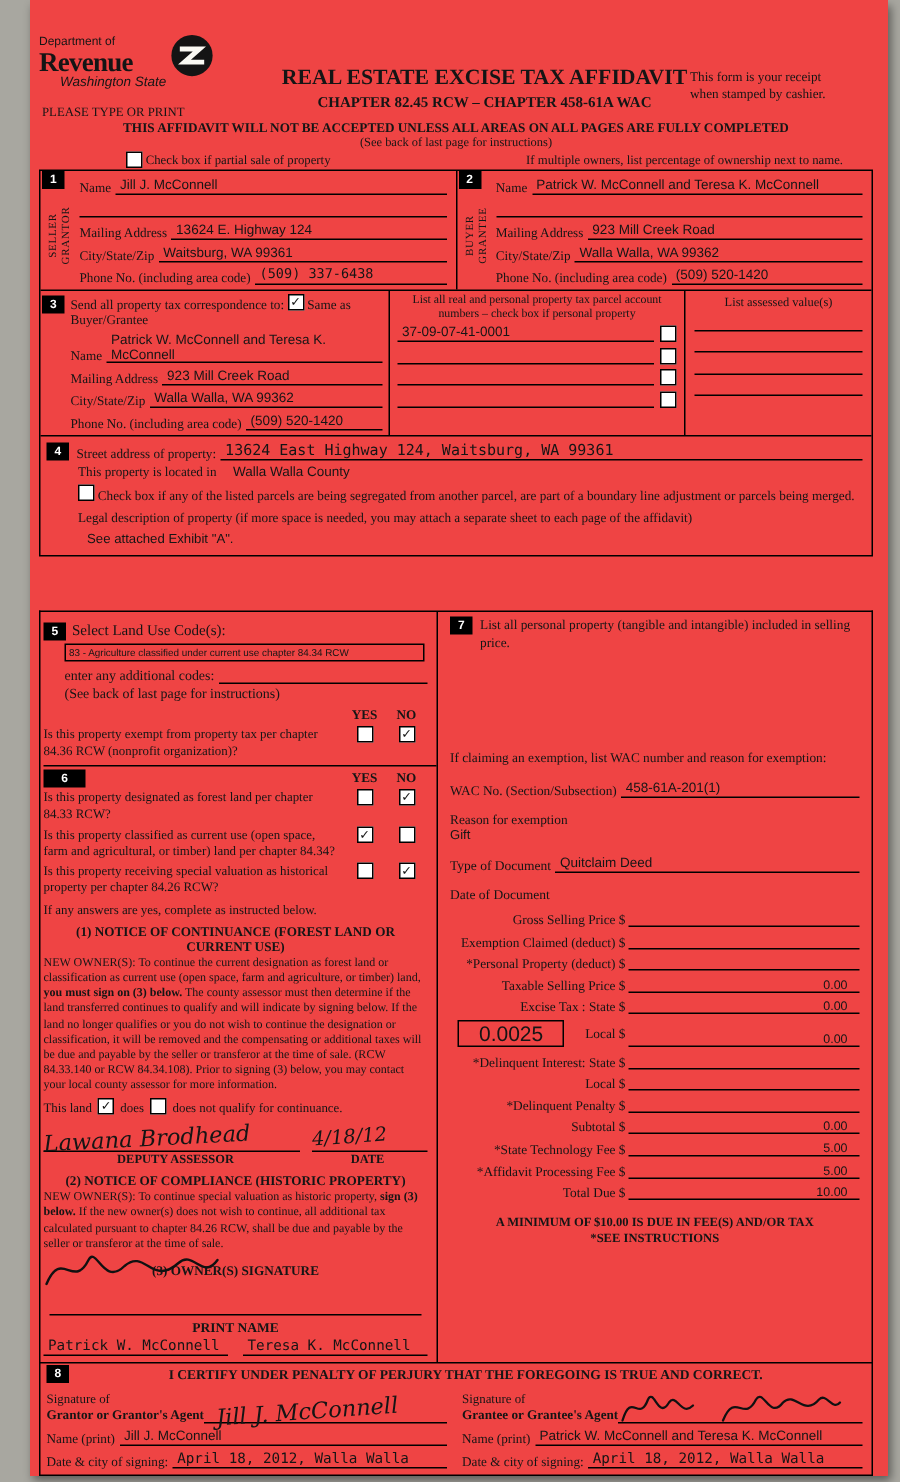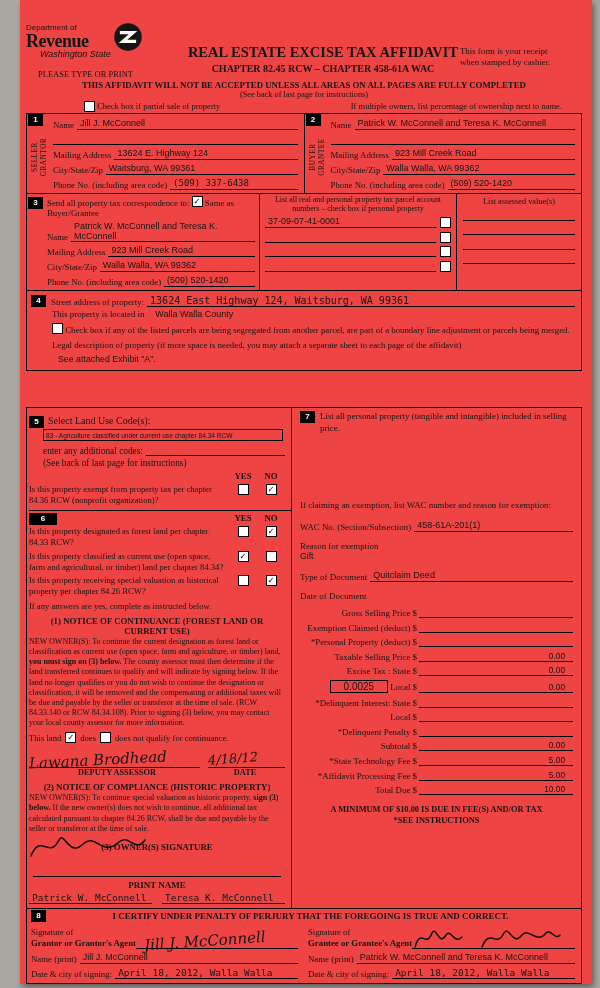--- a/index.html
+++ b/index.html
@@ -15,21 +15,21 @@
   .content{padding:24px 10px 0 6px;}
   
   .hdr{display:flex;}
   .hdr-left{width:160px;}
   .logo{display:flex;align-items:flex-start;}
   .logo-txt{line-height:1;}
   .logo-dept{font-size:8px;font-family:"Liberation Sans",sans-serif;}
   .logo-name{font-size:18px;font-weight:bold;letter-spacing:-0.5px;}
   .logo-state{font-size:9px;font-style:italic;font-family:"Liberation Sans",sans-serif;margin-left:14px;}
   .logo-mark{width:30px;height:30px;margin-left:2px;margin-top:-2px;}
-  .type-print{font-size:8.5px;margin-top:10px;margin-left:12px;}
+  .type-print{font-size:8.5px;margin-top:10px;margin-left:2px;}
   .hdr-center{flex:1;text-align:center;padding-top:20px;}
   .hdr-title{font-size:14.5px;font-weight:bold;}
   .hdr-sub{font-size:10px;font-weight:bold;margin-top:2px;}
   .hdr-right{width:122px;font-size:8.8px;padding-top:22px;line-height:1.3;}
   .warning{text-align:center;font-size:8.8px;font-weight:bold;margin-top:1px;}
   .seeback{text-align:center;font-size:8.3px;}
   .partial-row{display:flex;font-size:8.5px;margin:2px 0 1px 58px;}
   .partial-right{margin-left:auto;margin-right:20px;}
   
   .chip{display:inline-block;background:#000;color:#fff;min-width:15px;height:12px;
@@ -112,21 +112,21 @@
   .exempt-prompt{font-size:8.9px;margin-top:66px;}
   .wac-row{display:flex;align-items:flex-end;font-size:8.9px;margin-top:10px;}
   .reason-label{font-size:8.9px;margin-top:9px;}
   .reason-value{font-size:8.7px;font-family:"Liberation Sans",sans-serif;}
   .doc-row{display:flex;align-items:flex-end;font-size:9px;margin-top:9px;}
   .money{margin-top:6px;}
   .m-row{display:flex;align-items:flex-end;margin-bottom:3.6px;}
   .m-label{flex:1;text-align:right;white-space:nowrap;font-size:8.9px;}
   .m-line{width:146px;border-bottom:1px solid #000;text-align:right;font-size:8.3px;
           font-family:"Liberation Sans",sans-serif;padding-right:8px;min-height:10px;margin-left:2px;flex:none;}
-  .rate-box{border:1px solid #000;font-size:10px;padding:0 13px;margin-right:2px;
+  .rate-box{border:1px solid #000;font-size:14px;padding:0 13px;margin-right:14px;
             font-family:"Liberation Sans",sans-serif;}
   .min-note{text-align:center;font-size:8.4px;font-weight:bold;margin-top:6px;line-height:1.3;padding-bottom:4px;}
   
   .sec8{border:1.5px solid #000;padding:1px 6px 4px 4px;}
   .certify-row{display:flex;align-items:center;}
   .certify-row .chip{flex:none;}
   .certify-text{flex:1;text-align:center;font-size:9px;font-weight:bold;}
   .sig-cols{display:flex;margin-top:1px;}
   .sig-col{width:50%;padding-right:10px;}
   .sig-line-row{display:flex;align-items:flex-end;position:relative;height:26px;}

